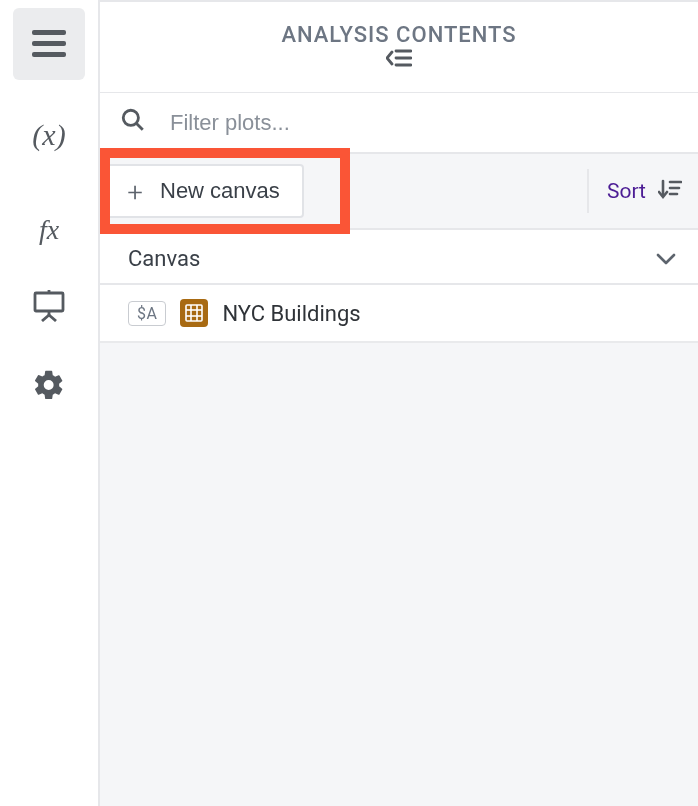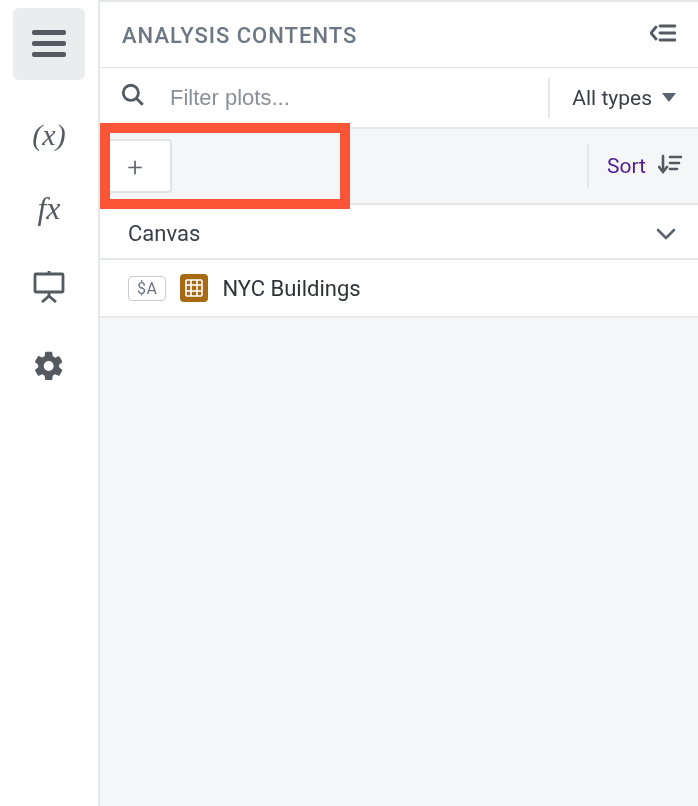--- a/index.html
+++ b/index.html
@@ -61,20 +61,21 @@
       flex-direction: column;
       border-left: 2px solid #e6e7ea;
       border-top: 2px solid #e6e7ea;
       background: #fff;
     }
     .panel-header {
       display: flex;
       align-items: center;
       justify-content: space-between;
       padding: 20px 22px 18px 22px;
+      flex-direction: column;
     }
     .panel-header .title {
       font-size: 22px;
       letter-spacing: 1px;
       color: #6d7683;
       font-weight: 500;
     }
     .panel-header .collapse-icon {
       color: #555a60;
       cursor: pointer;
@@ -237,21 +238,21 @@
 
 <div class="rail">
   <div class="menu-btn">
     <svg width="34" height="28" viewBox="0 0 34 28">
       <rect x="0" y="0" width="34" height="5" rx="2" fill="#555a60"></rect>
       <rect x="0" y="11" width="34" height="5" rx="2" fill="#555a60"></rect>
       <rect x="0" y="22" width="34" height="5" rx="2" fill="#555a60"></rect>
     </svg>
   </div>
   <div class="rail-text">(x)</div>
-  <div class="rail-text" style="font-size:32px;">fx</div>
+  <div class="rail-text" style="font-size:28px;margin-top:24px;">fx</div>
   <div class="rail-icon">
     <svg width="34" height="34" viewBox="0 0 34 34" fill="none" stroke="#555a60" stroke-width="2.8">
       <rect x="3" y="5" width="28" height="18" rx="1" fill="#ffffff"></rect>
       <line x1="17" y1="2" x2="17" y2="5"></line>
       <line x1="17" y1="23" x2="17" y2="27"></line>
       <line x1="17" y1="27" x2="10" y2="33"></line>
       <line x1="17" y1="27" x2="24" y2="33"></line>
     </svg>
   </div>
   <div class="rail-icon">
@@ -277,30 +278,27 @@
   <div class="filter-row">
     <div class="search-wrap">
       <span class="search-icon">
         <svg width="26" height="26" viewBox="0 0 24 24" fill="none" stroke="#555a60" stroke-width="2.6">
           <circle cx="10" cy="10" r="7"></circle>
           <line x1="15" y1="15" x2="21" y2="21"></line>
         </svg>
       </span>
       <input type="text" placeholder="Filter plots..." style="">
     </div>
-    <div class="type-select">
-      <span class="label">All types</span>
-      <span class="caret-down"></span>
-    </div>
   </div>
 
   <div class="toolbar">
     <div class="highlight-ring"></div>
     <button class="new-canvas">
       <span class="plus">＋</span>
+      <span>New canvas</span>
     </button>
     <div class="spacer"></div>
     <div class="sort-wrap">
       <span class="label">Sort</span>
       <span class="sort-icon">
         <svg width="24" height="22" viewBox="0 0 24 22" fill="none" stroke="#555a60" stroke-width="2.6" stroke-linecap="round">
           <line x1="5" y1="3" x2="5" y2="18"></line>
           <polyline points="1,14 5,19 9,14"></polyline>
           <line x1="12" y1="4" x2="23" y2="4"></line>
           <line x1="12" y1="10" x2="21" y2="10"></line>

